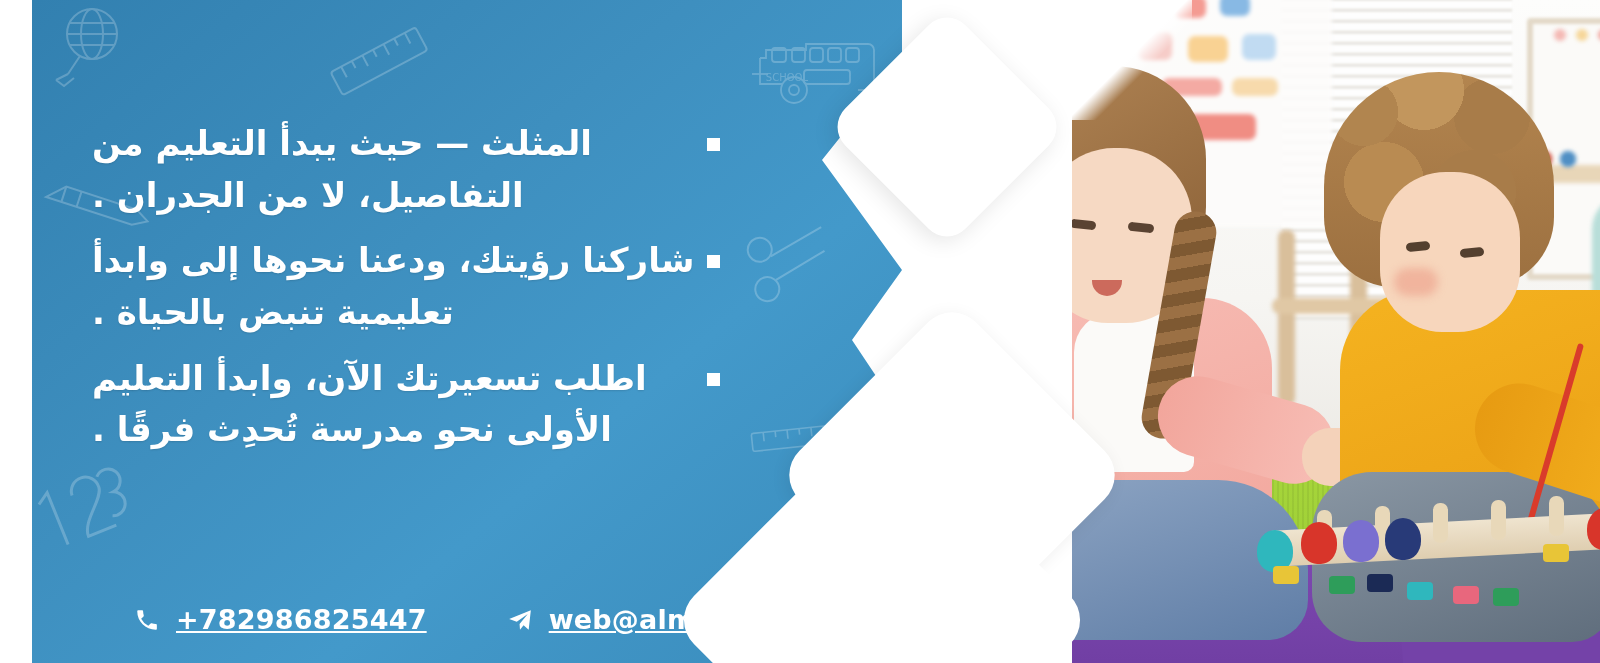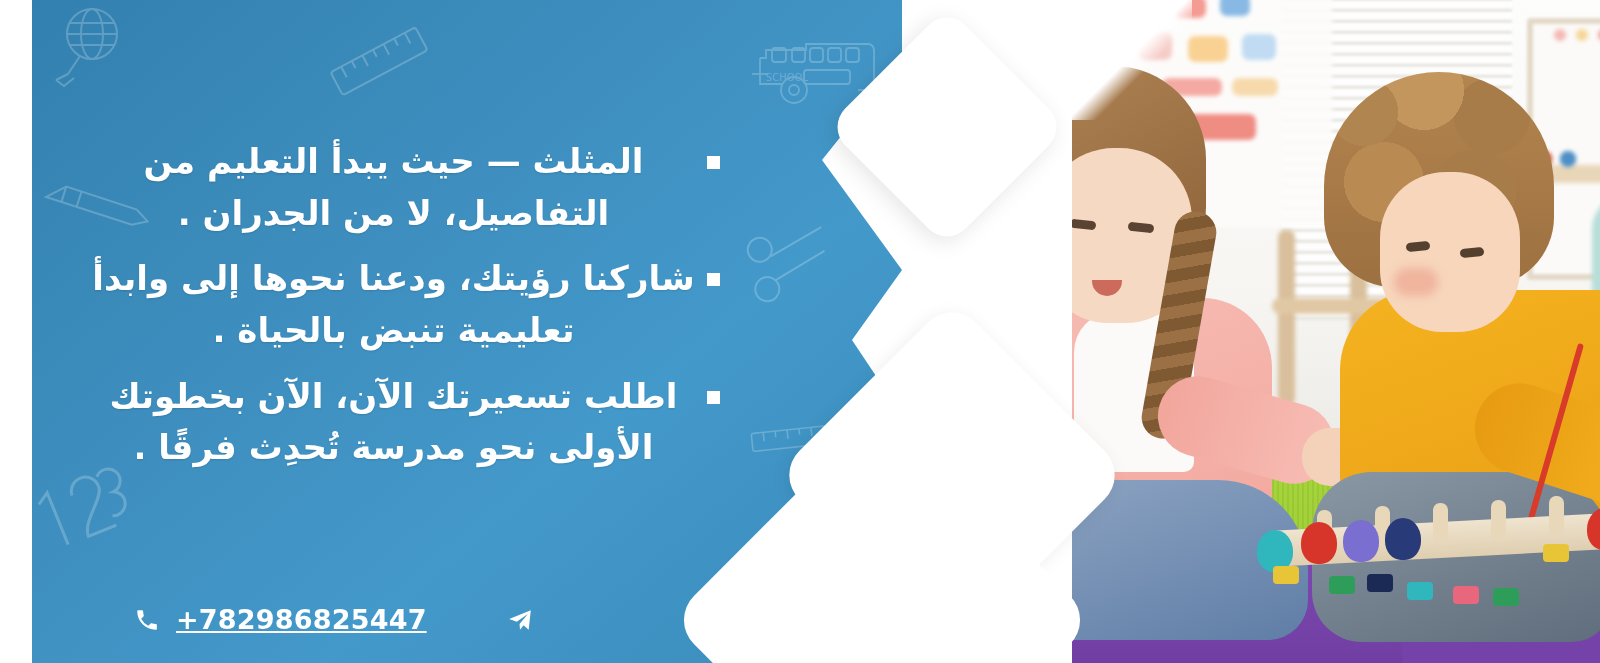--- a/index.html
+++ b/index.html
@@ -218,23 +218,23 @@
 
   
   .content{
     position:absolute;
     top:0; right:880px;    
     left:40px;
     height:663px;
   }
   .bullets{
     position:absolute;
-    top:136px; right:0; left:20px;
+    top:118px; right:0; left:20px;
     direction:rtl;
-    text-align:center;
+    text-align:left;
   }
   .bullet-row{
     display:flex;
     flex-direction:row;
     align-items:flex-start;
     justify-content:flex-start;
     gap:12px;
     margin-bottom:14px;
   }
   .bullet-marker{
@@ -477,21 +477,21 @@
         <span class="bullet-text">المثلث — حيث يبدأ التعليم من التفاصيل، لا من الجدران .</span>
       </div>
 
       <div class="bullet-row">
         <span class="bullet-marker"></span>
         <span class="bullet-text">شاركنا رؤيتك، ودعنا نحوها إلى وابدأ تعليمية تنبض بالحياة .</span>
       </div>
 
       <div class="bullet-row">
         <span class="bullet-marker"></span>
-        <span class="bullet-text">اطلب تسعيرتك الآن، الآن بخطوتك الأولى نحو مدرسة تُحدِث فرقًا .</span>
+        <span class="bullet-text">اطلب تسعيرتك الآن، وابدأ التعليم الأولى نحو مدرسة تُحدِث فرقًا .</span>
       </div>
 
     </div>
 
     <div class="contact">
 
       <a class="contact-item" href="#">
         <span class="glyph">
           <svg viewBox="0 0 24 24">
               <path d="M6.6 10.8a15.3 15.3 0 0 0 6.6 6.6l2.2-2.2c.3-.3.7-.4 1-.2 1.2.4 2.4.6 3.7.6.6 0 1 .4 1 1V20c0 .6-.4 1-1 1C10.6 21 3 13.4 3 4c0-.6.4-1 1-1h3.4c.6 0 1 .4 1 1 0 1.3.2 2.5.6 3.7.1.4 0 .8-.2 1l-2.2 2.1z"></path>
@@ -499,18 +499,19 @@
         </span>
         <span>+782986825447</span>
       </a>
 
       <a class="contact-item" href="#">
         <span class="glyph">
           <svg viewBox="0 0 24 24">
               <path d="M22 3 2 11l7 2.6L19.2 6.4 11.6 15.6 12 21l3.3-4.1L20 21z"></path>
             </svg>
         </span>
+        <span>web@almothalath.com</span>
       </a>
 
     </div>
   </div>
 
 </div>
 
 </body></html>

